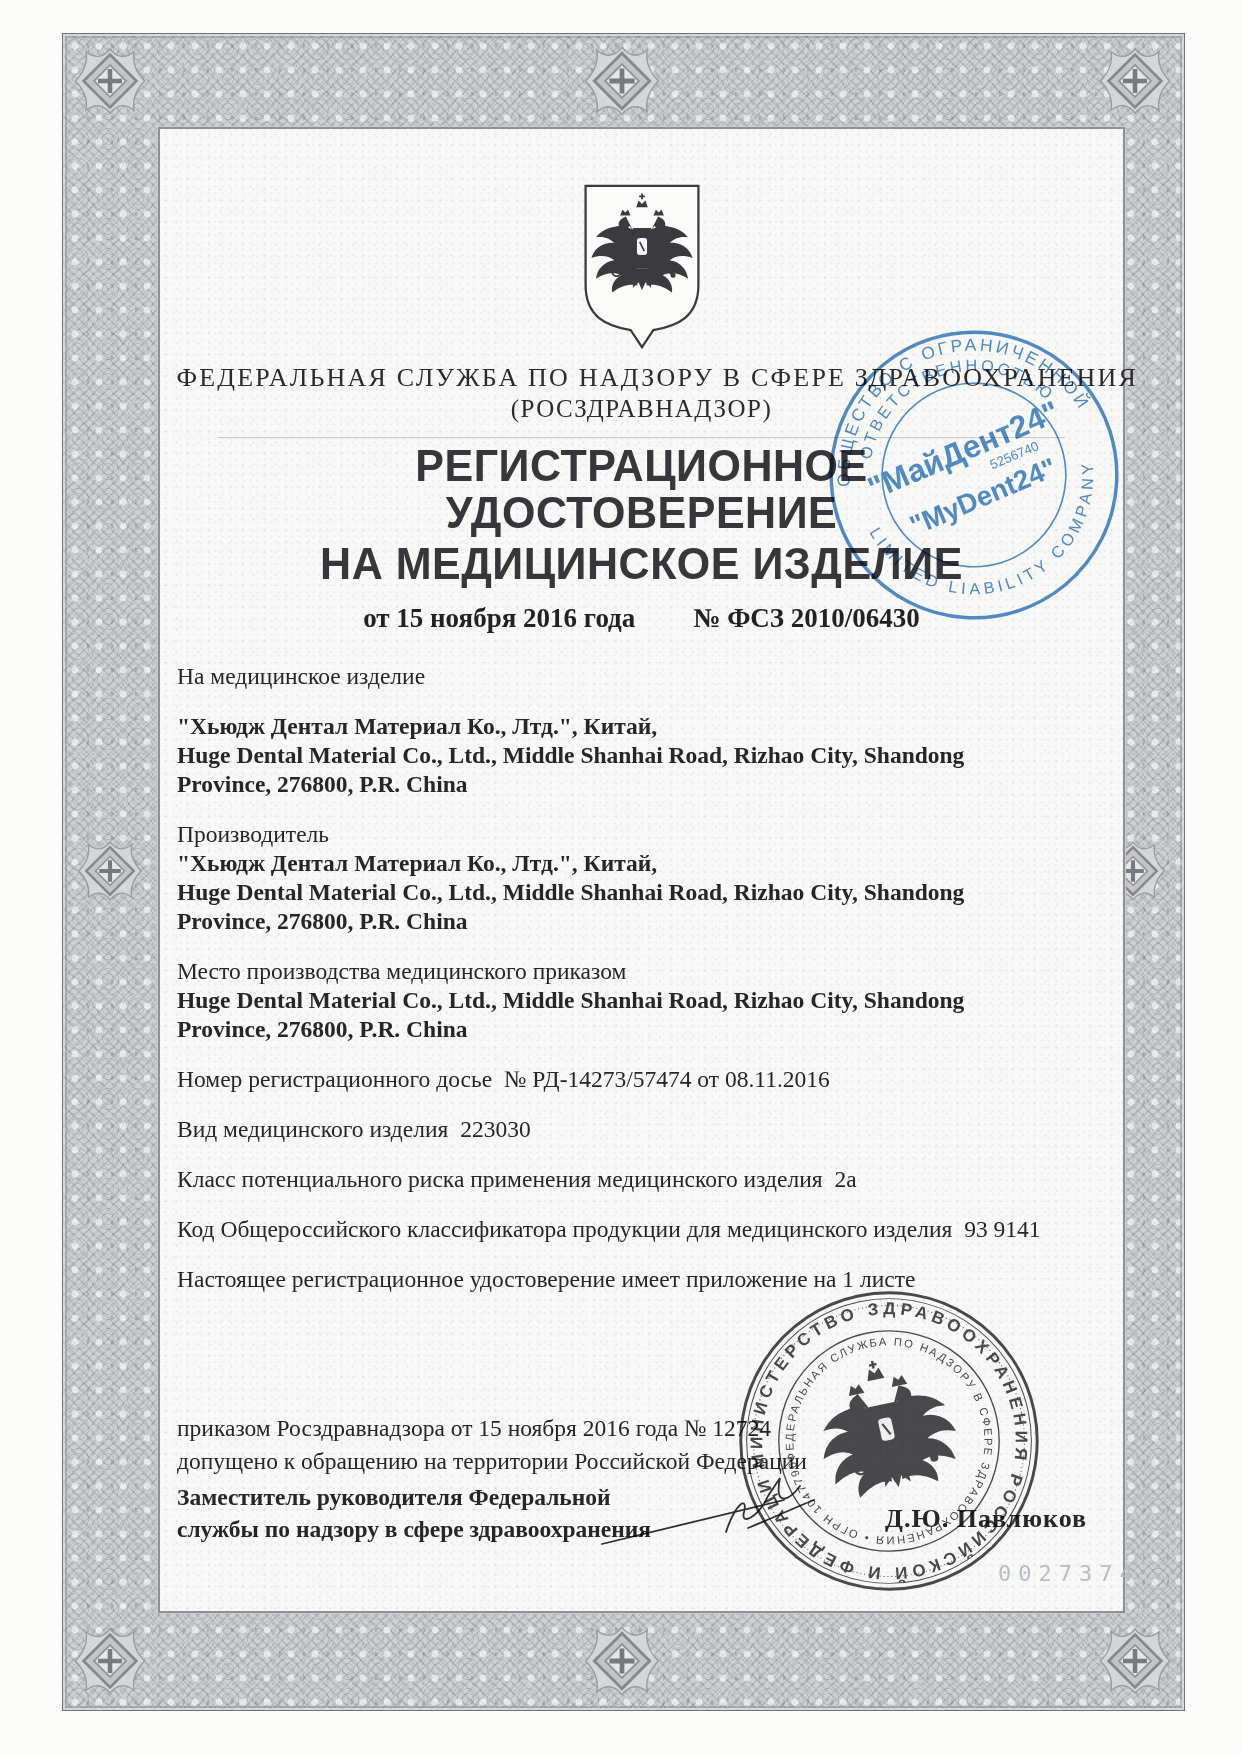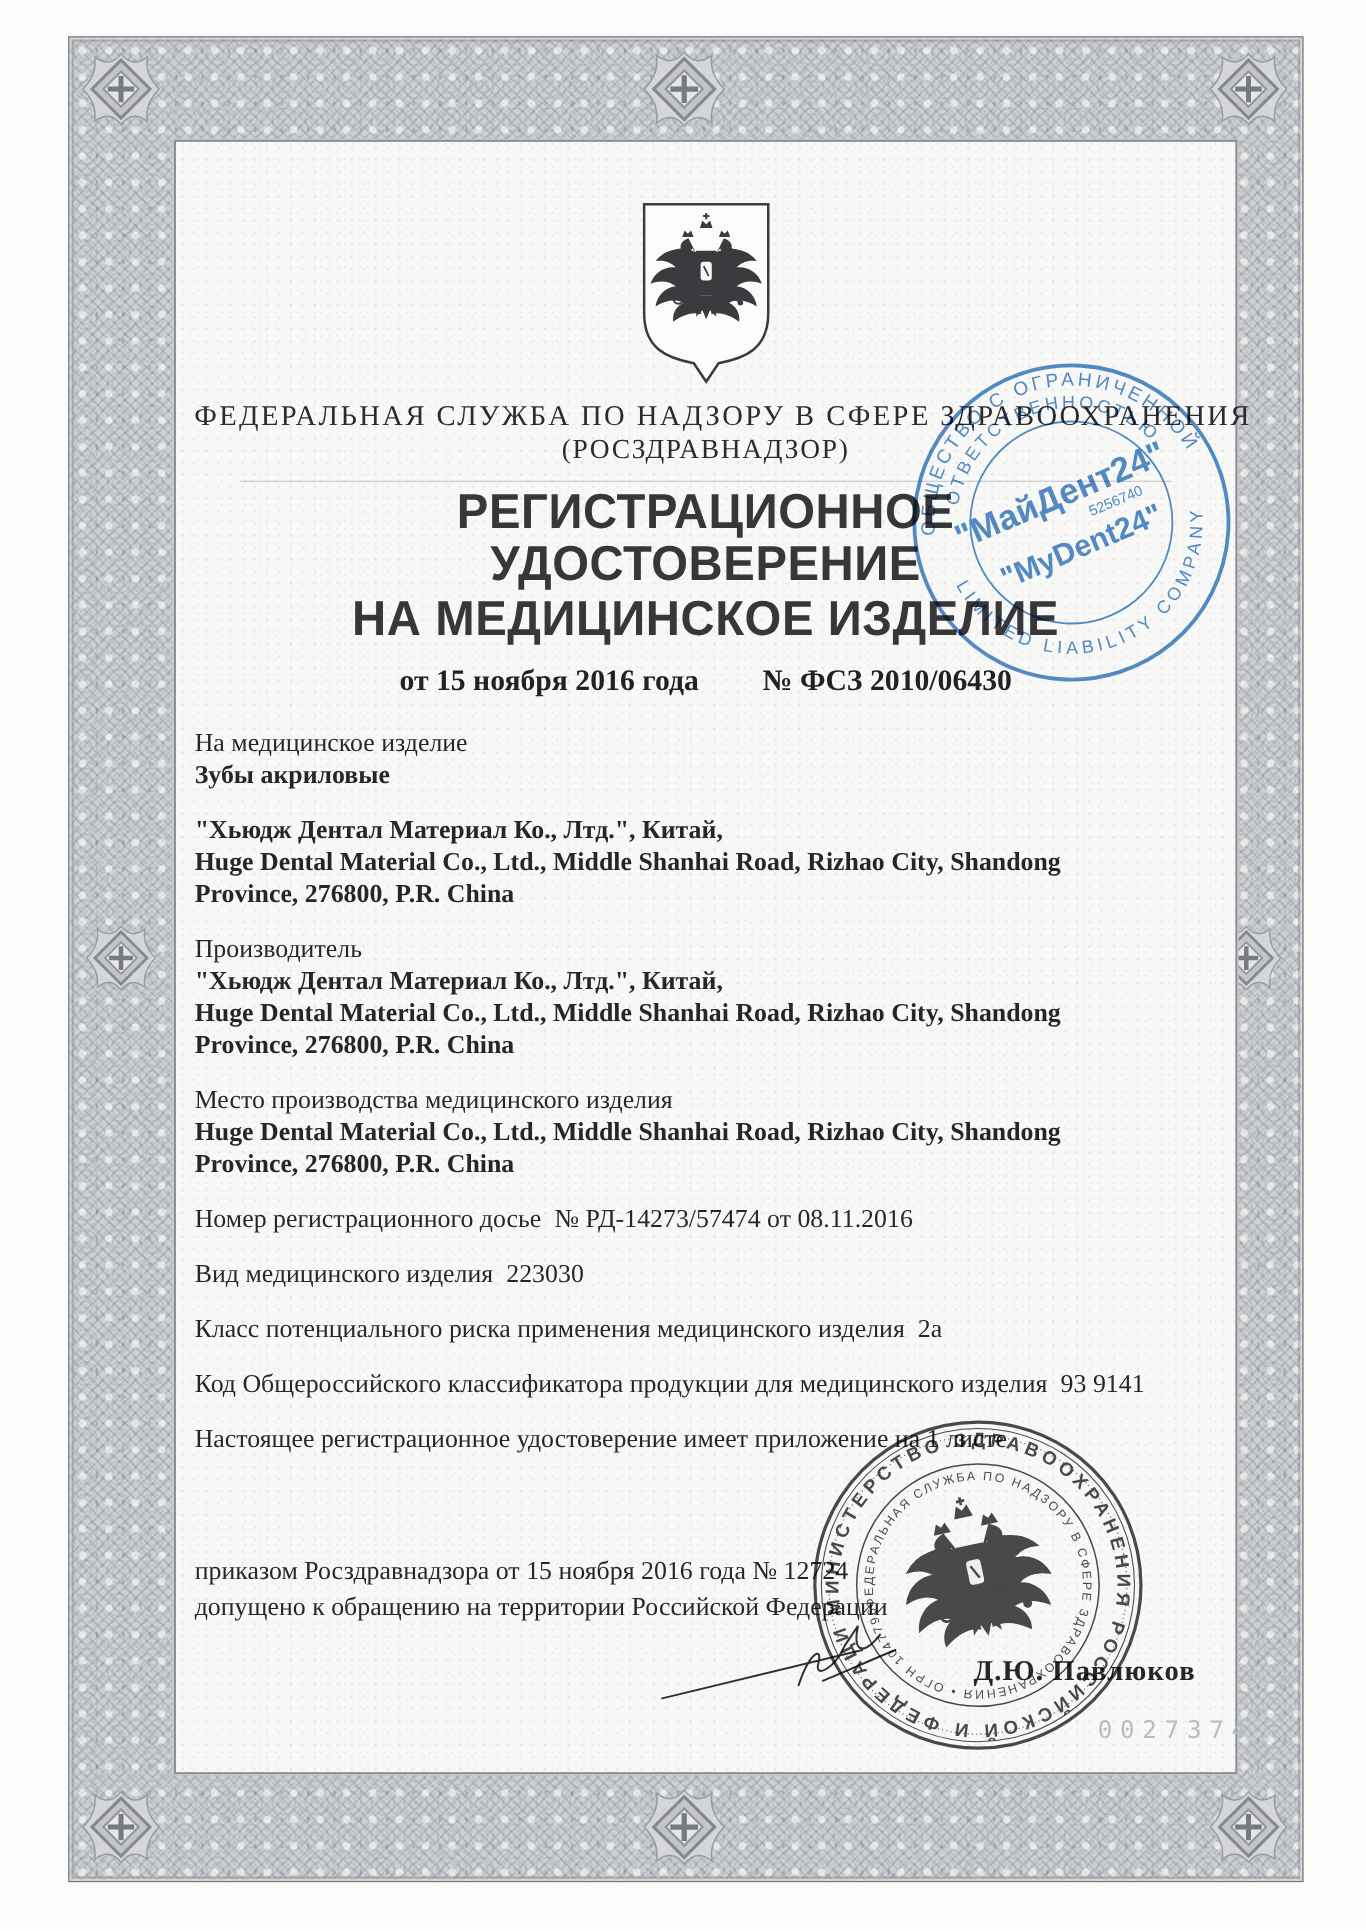--- a/index.html
+++ b/index.html
@@ -140,35 +140,34 @@
     <div class="doc-title">НА МЕДИЦИНСКОЕ ИЗДЕЛИЕ</div>
 
     <div class="date-line">
       <span>от 15 ноября 2016 года</span>
       <span>№  ФСЗ 2010/06430</span>
     </div>
 
     <div class="body-text">
       <div class="para">
         <span class="lbl">На медицинское изделие</span>
-        <span class="vline">Зубы акриловые</span>
       </div>
       <div class="para">
         <span class="vline">"Хьюдж Дентал Материал Ко., Лтд.", Китай,</span>
         <span class="vline">Huge Dental Material Co., Ltd., Middle Shanhai Road, Rizhao City, Shandong</span>
         <span class="vline">Province, 276800, P.R. China</span>
       </div>
       <div class="para">
         <span class="lbl">Производитель</span>
         <span class="vline">"Хьюдж Дентал Материал Ко., Лтд.", Китай,</span>
         <span class="vline">Huge Dental Material Co., Ltd., Middle Shanhai Road, Rizhao City, Shandong</span>
         <span class="vline">Province, 276800, P.R. China</span>
       </div>
       <div class="para">
-        <span class="lbl">Место производства медицинского изделия</span>
+        <span class="lbl">Место производства медицинского приказом</span>
         <span class="vline">Huge Dental Material Co., Ltd., Middle Shanhai Road, Rizhao City, Shandong</span>
         <span class="vline">Province, 276800, P.R. China</span>
       </div>
       <div class="para">
         <span class="lbl">Номер регистрационного досье</span><span class="inline-gap"></span>
         <span class="val">№ РД-14273/57474 от 08.11.2016</span>
       </div>
       <div class="para">
         <span class="lbl">Вид медицинского изделия</span><span class="inline-gap"></span>
         <span class="val">223030</span>
@@ -182,20 +181,24 @@
         <span class="val">93 9141</span>
       </div>
       <div class="para">
         <span class="lbl">Настоящее регистрационное удостоверение имеет приложение на 1 листе</span>
       </div>
     </div>
 
     <div class="bottom order-block">
       <span>приказом Росздравнадзора от 15 ноября 2016 года № 12724</span><br>
       <span>допущено к обращению на территории Российской Федерации</span>
+    </div>
+    <div class="bottom official-block">
+      <span>Заместитель руководителя Федеральной</span><br>
+      <span>службы по надзору в сфере здравоохранения</span>
     </div>
     <div class="signer-name">Д.Ю. Павлюков</div>
     <div class="serial">0027374</div>
   </div>
 
   <svg class="signature" width="300" height="90" viewBox="0 0 300 90">
     <g fill="none" stroke="#313136" stroke-width="1.8" stroke-linecap="round">
       <path d="M4,82 L186,38"></path>
       <path d="M128,70 C138,40 150,34 146,50 C142,64 160,56 170,34 L182,16 C176,44 190,40 202,24"></path>
       <path d="M150,66 C170,58 196,46 216,38"></path>

